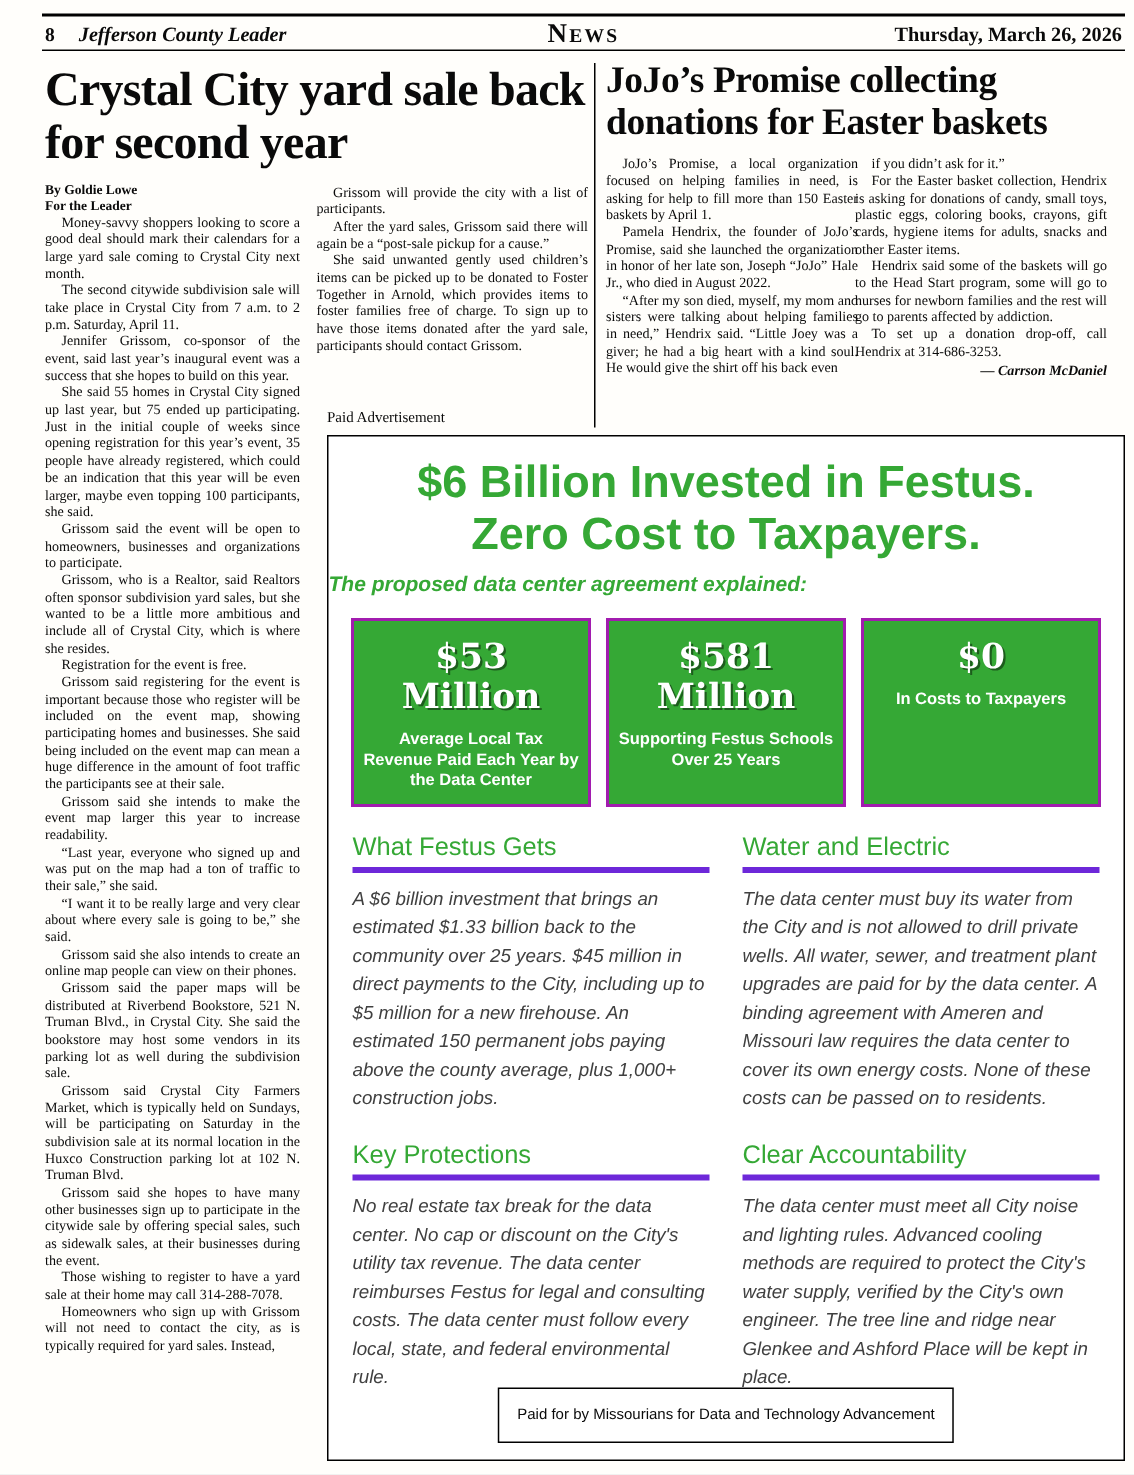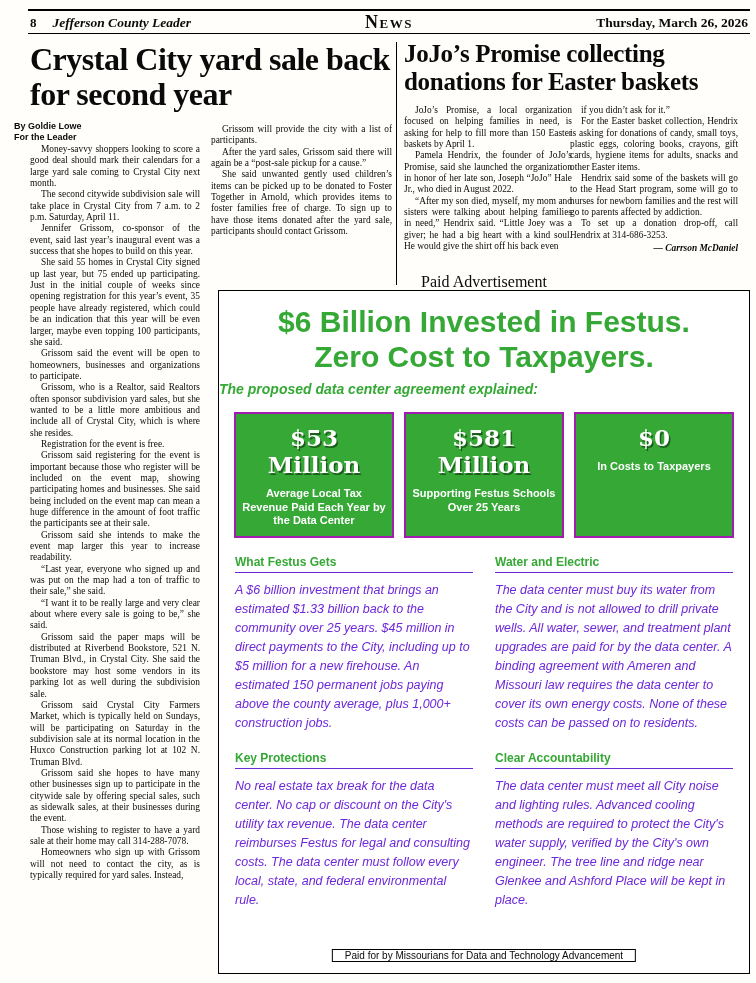--- a/index.html
+++ b/index.html
@@ -24,40 +24,40 @@
     font-size:18px; font-weight:bold; font-variant:small-caps; letter-spacing:1.5px;
   }
   .issue-date { margin-left:auto; font-weight:bold; font-size:13.5px; }
 
   
   .headline-left {
     position:absolute; top:42px; left:30px; width:368px;
     font-size:32px; line-height:35px; font-weight:bold; letter-spacing:-0.5px;
   }
   .byline {
-    position:absolute; top:121px; left:14px;
-    font-family:Liberation Sans, sans-serif; font-size:9px; font-weight:bold; line-height:10.5px;
+    position:absolute; top:121px; left:30px;
+    font-family:Liberation Serif, serif; font-size:9px; font-weight:bold; line-height:10.5px;
   }
   .article-col { font-size:9.4px; line-height:11.35px; text-align:justify; overflow:hidden; }
   .article-col p { text-indent:11px; }
   .col-left-1 { position:absolute; top:144px; left:30px;  width:170px; height:833px; }
   .col-left-2 { position:absolute; top:124px; left:211px; width:181px; height:152px; }
 
   .headline-right {
     position:absolute; top:40px; left:404px; width:350px;
     font-size:25px; line-height:28px; font-weight:bold; letter-spacing:-0.3px;
   }
   .col-right-1 { position:absolute; top:105px; left:404px; width:168px; height:172px; }
   .col-right-2 { position:absolute; top:105px; left:570px; width:168px; height:180px; }
   .attribution { text-align:right; font-style:italic; font-weight:bold; margin-top:2px; text-indent:0; }
 
   .v-rule { position:absolute; top:42px; left:396px; width:1px; height:243px; background:#000; }
 
   
-  .paid-label { position:absolute; top:273px; left:218px; width:532px; text-align:center; font-size:16px; }
+  .paid-label { position:absolute; top:273px; left:218px; width:532px; font-size:10px; }
   .ad-box {
     position:absolute; top:290px; left:218px; width:532px; height:684px;
     border:1px solid #000; background:#fff;
     font-family:"Liberation Sans", sans-serif;
   }
   .ad-headline { margin-top:13px; text-align:center; font-size:30px; line-height:35px; font-weight:bold; color:var(--green); }
   .ad-sub { margin-top:7px; font-size:14px; font-weight:bold; font-style:italic; color:var(--green); }
 
   .stat-row { display:flex; justify-content:space-between; padding:0 15px; margin-top:15px; }
   .stat-box {
@@ -65,28 +65,28 @@
     color:#fff; text-align:center; padding:10px 6px 8px;
   }
   .stat-value {
     font-size:23px; font-weight:bold; font-family:"DejaVu Serif", serif;
     text-shadow:1.5px 1.5px 0 rgba(0,0,0,0.45);
   }
   .stat-caption { margin-top:9px; font-size:11px; font-weight:bold; line-height:13.5px; }
 
   .ad-grid { display:grid; grid-template-columns:1fr 1fr; column-gap:22px; row-gap:18px; padding:0 16px; margin-top:17px; }
   .ad-section h3 {
-    color:var(--green); font-size:12px; font-weight:bold;
-    padding-bottom:3px; border-bottom:1px solid #6d28d9; margin-bottom:8px;
+    color:var(--green); font-size:17px; font-weight:normal;
+    padding-bottom:3px; border-bottom:4px solid #6d28d9; margin-bottom:8px;
   }
-  .ad-section p { font-size:12.5px; line-height:19px; font-style:italic; color:#6d28d9; }
+  .ad-section p { font-size:12.5px; line-height:19px; font-style:italic; color:#404040; }
 
   .ad-footer {
     position:absolute; bottom:11px; left:50%; transform:translateX(-50%);
-    border:1px solid #000; padding:0 12px; font-size:10px; white-space:nowrap;text-align:right;
+    border:1px solid #000; padding:12px 12px; font-size:10px; white-space:nowrap;text-align:right;
   }
 </style>
 </head>
 <body>
 
 <div class="page">
 
   <header class="masthead">
     <div class="masthead-inner">
       <span class="page-num">8</span>
@@ -106,20 +106,21 @@
       <p>The second citywide subdivision sale will take place in Crystal City from 7 a.m. to 2 p.m. Saturday, April 11.</p>
       <p>Jennifer Grissom, co-sponsor of the event, said last year’s inaugural event was a success that she hopes to build on this year.</p>
       <p>She said 55 homes in Crystal City signed up last year, but 75 ended up participating. Just in the initial couple of weeks since opening registration for this year’s event, 35 people have already registered, which could be an indication that this year will be even larger, maybe even topping 100 participants, she said.</p>
       <p>Grissom said the event will be open to homeowners, businesses and organizations to participate.</p>
       <p>Grissom, who is a Realtor, said Realtors often sponsor subdivision yard sales, but she wanted to be a little more ambitious and include all of Crystal City, which is where she resides.</p>
       <p>Registration for the event is free.</p>
       <p>Grissom said registering for the event is important because those who register will be included on the event map, showing participating homes and businesses. She said being included on the event map can mean a huge difference in the amount of foot traffic the participants see at their sale.</p>
       <p>Grissom said she intends to make the event map larger this year to increase readability.</p>
       <p>“Last year, everyone who signed up and was put on the map had a ton of traffic to their sale,” she said.</p>
       <p>“I want it to be really large and very clear about where every sale is going to be,” she said.</p>
+      <p>Grissom said she also intends to create an online map people can view on their phones.</p>
       <p>Grissom said the paper maps will be distributed at Riverbend Bookstore, 521 N. Truman Blvd., in Crystal City. She said the bookstore may host some vendors in its parking lot as well during the subdivision sale.</p>
       <p>Grissom said Crystal City Farmers Market, which is typically held on Sundays, will be participating on Saturday in the subdivision sale at its normal location in the Huxco Construction parking lot at 102 N. Truman Blvd.</p>
       <p>Grissom said she hopes to have many other businesses sign up to participate in the citywide sale by offering special sales, such as sidewalk sales, at their businesses during the event.</p>
       <p>Those wishing to register to have a yard sale at their home may call 314-288-7078.</p>
       <p>Homeowners who sign up with Grissom will not need to contact the city, as is typically required for yard sales. Instead,</p>
     </div>
   <div class="article-col col-left-2">
       <p>Grissom will provide the city with a list of participants.</p>
       <p>After the yard sales, Grissom said there will again be a “post-sale pickup for a cause.”</p>
       <p>She said unwanted gently used children’s items can be picked up to be donated to Foster Together in Arnold, which provides items to foster families free of charge. To sign up to have those items donated after the yard sale, participants should contact Grissom.</p>

